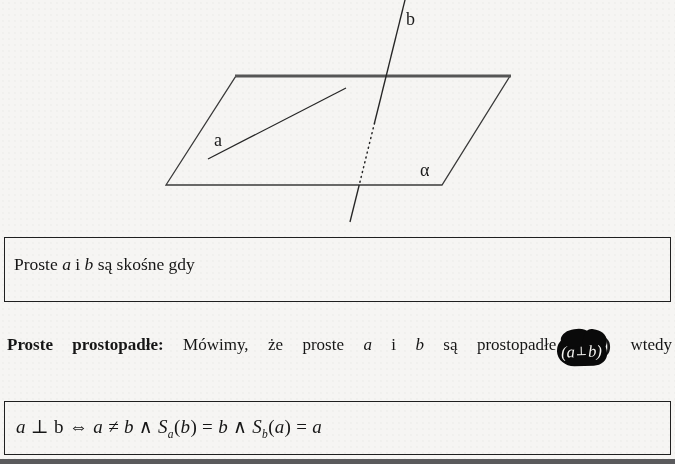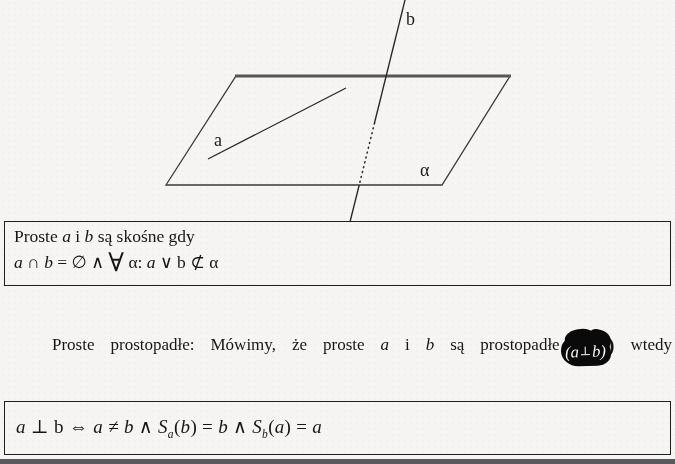--- a/index.html
+++ b/index.html
@@ -24,39 +24,39 @@
     font-family: "Liberation Serif", "DejaVu Serif", serif;
     font-size: 18px; fill: #1a1a1a;
   }
 
   
   .stmt-box {
     position: absolute; left: 4px; width: 667px;
     box-sizing: border-box;
     border: 1.5px solid #1f1f1f;
   }
-  #skew-box { top: 221px; height: 65px; padding: 2px 8px 0 9px; }
+  #skew-box { top: 237px; height: 65px; padding: 14px 8px 0 9px; }
   #skew-box .bline1 { font-size: 17.5px; line-height: 24px; }
   #skew-box .bline2 { font-size: 17.5px; line-height: 28px; }
   #formula-box { top: 401px; height: 54px; padding: 13px 20px 0 11px; }
   #formula-box .bline1 { font-size: 19px; line-height: 23px; letter-spacing: 0.3px; }
 
   
   #perp-paragraph {
     position: absolute; left: 7px; top: 332px; width: 665px;
     font-size: 17px; line-height: 26px;
   }
   #perp-paragraph .pline {
     text-align: justify; text-align-last: justify;
     height: 26px; white-space: normal;
   }
 
   
   .sg-i { font-style: italic; }
-  .sg-b { font-weight: normal; margin-left: 45px; }
+  .sg-b { font-weight: bold; }
   .sg-forall { font-size: 26px; vertical-align: -3px; line-height: 0; }
   sub.sg-sub { font-size: 11.5px; font-style: italic; line-height: 0; }
   .sg-perp { font-size: 12px; vertical-align: 2px; padding: 0 1px; }
   .sg-paren { font-weight: 700; font-size: 21px; vertical-align: -2px; margin-left: -3px; }
 
   
   .scribble {
     display: inline-block; position: relative;
     background: #0a0a0a; color: #f7f6f3;
     height: 28px; line-height: 28px;
@@ -111,21 +111,20 @@
     <line x1="359.2" y1="185" x2="350" y2="222" stroke="#262626" stroke-width="1.35"></line>
 
     <text x="214" y="146">a</text>
     <text x="406" y="25">b</text>
     <text x="420" y="176">α</text>
   </svg>
 </div>
 
 <div id="skew-box" class="stmt-box">
   <div class="bline1"><span>Proste </span><span class="sg-i">a</span><span> i </span><span class="sg-i">b</span><span> są skośne gdy</span></div>
-  <div class="bline2"><span class="sg-i">a</span><span> ∩ </span><span class="sg-i">b</span><span> = ∅ ∧ </span><span class="sg-forall">∀</span><span> α: </span><span class="sg-i">a</span><span> ∨ b ⊄ α</span></div>
 </div>
 
 <div id="perp-paragraph">
   <div class="pline">
     <span><span class="sg-b">Proste prostopadłe:</span><span> Mówimy, że proste </span><span class="sg-i">a</span><span> i </span><span class="sg-i">b</span><span> są prostopadłe</span></span><span class="scribble"><span class="scribble-inner"><span class="sg-i">(</span><span class="sg-i">a</span><span class="sg-perp">⊥</span><span class="sg-i">b</span><span class="sg-i">)</span></span></span><span><span class="sg-paren">)</span><span> wtedy</span></span>
   </div>
 </div>
 
 <div id="formula-box" class="stmt-box">
   <div class="bline1"><span class="sg-i">a</span><span> ⊥ b ⇔ </span><span class="sg-i">a</span><span> ≠ </span><span class="sg-i">b</span><span> ∧ </span><span class="sg-i">S</span><sub class="sg-sub">a</sub><span>(</span><span class="sg-i">b</span><span>) = </span><span class="sg-i">b</span><span> ∧ </span><span class="sg-i">S</span><sub class="sg-sub">b</sub><span>(</span><span class="sg-i">a</span><span>) = </span><span class="sg-i">a</span></div>

